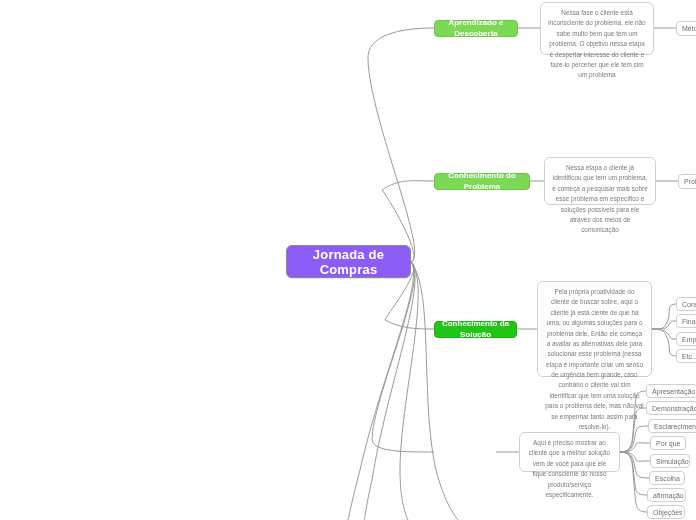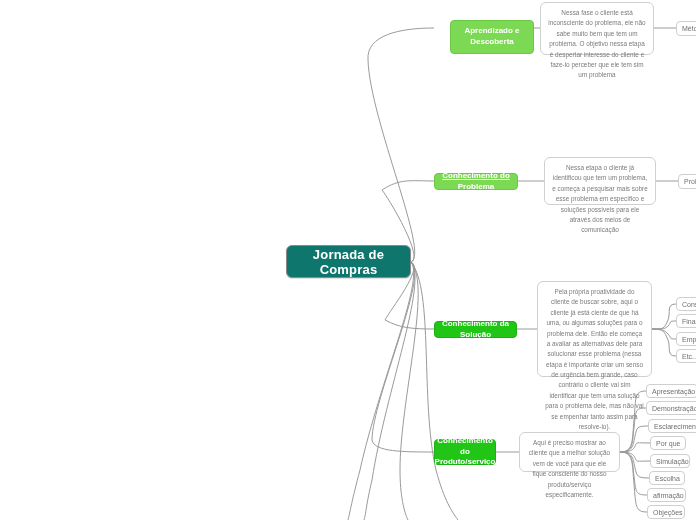--- a/index.html
+++ b/index.html
@@ -29,21 +29,21 @@
   .node {
     position: absolute;
     box-sizing: border-box;
     display: flex;
     align-items: center;
     justify-content: center;
     text-align: center;
   }
   
   .node-root {
-    background: #0f766e;
+    background: #8b5cf6;
     border: 1px solid #8a8a8a;
     border-radius: 6px;
     color: #ffffff;
     font-size: 13px;
     font-weight: bold;
     letter-spacing: .2px;
     box-shadow: 0 1px 1px rgba(0,0,0,.12);
   }
   
   .node-branch {
@@ -134,29 +134,29 @@
       <path d="M 620 452 C 634 452 633 460 635 468 C 637 476 637 478 649 478"></path>
       <path d="M 620 452 C 634 452 632 462 634 476 C 636 492 635 495 647 495"></path>
       <path d="M 620 452 C 634 452 632 464 634 484 C 636 506 635 512 647 512"></path>
     </g>
   </svg>
 
   <div class="node node-root" style="left:286px; top:245px; width:125px; height:33px;">
     <span>Jornada de Compras</span>
   </div>
 
-  <div class="node node-branch shade-light" style="left:434px; top:20px; width:84px; height:34px;margin-left:16px;">
+  <div class="node node-branch shade-light" style="left:434px; top:20px; width:84px; height:17px;">
     <span>Aprendizado e Descoberta</span>
   </div>
   <div class="node-note" style="position:absolute; left:540px; top:2px; width:114px; height:53px;">Nessa fase o cliente está inconsciente do problema, ele não sabe muito bem que tem um problema. O objetivo nessa etapa é despertar interesse do cliente e faze-lo perceber que ele tem sim um problema</div>
   <div class="node node-leaf" style="left:676px; top:21px; width:30px; height:15px;">
     <span>Méto</span>
   </div>
 
-  <div class="node node-branch shade-light" style="left:434px; top:173px; width:84px; height:17px;text-decoration:underline;">
+  <div class="node node-branch shade-light" style="left:434px; top:173px; width:96px; height:17px;">
     <span>Conhecimento do Problema</span>
   </div>
   <div class="node-note" style="position:absolute; left:544px; top:157px; width:112px; height:48px;">Nessa etapa o cliente já identificou que tem um problema, e começa a pesquisar mais sobre esse problema em específico e soluções possíveis para ele através dos meios de comunicação</div>
   <div class="node node-leaf" style="left:678px; top:174px; width:30px; height:15px;">
     <span>Prob</span>
   </div>
 
   <div class="node node-branch shade-strong" style="left:434px; top:321px; width:83px; height:17px;align-items:center;">
     <span>Conhecimento da Solução</span>
   </div>
@@ -167,23 +167,20 @@
   <div class="node node-leaf" style="left:676px; top:314px; width:34px; height:14px;">
     <span>Financi</span>
   </div>
   <div class="node node-leaf" style="left:676px; top:332px; width:34px; height:14px;">
     <span>Empré</span>
   </div>
   <div class="node node-leaf" style="left:676px; top:349px; width:34px; height:14px;">
     <span>Etc...</span>
   </div>
 
-  <div class="node node-branch shade-strong" style="left:434px; top:439px; width:62px; height:26px;">
-    <span>Conhecimento do Produto/serviço</span>
-  </div>
   <div class="node-note" style="position:absolute; left:519px; top:432px; width:101px; height:40px;">Aqui é preciso mostrar ao cliente que a melhor solução vem de você para que ele fique consciente do nosso produto/serviço especificamente.</div>
 
   <div class="node node-leaf" style="left:646px; top:384px; width:52px; height:14px;">
     <span>Apresentação</span>
   </div>
   <div class="node node-leaf" style="left:646px; top:401px; width:56px; height:14px;">
     <span>Demonstração -</span>
   </div>
   <div class="node node-leaf" style="left:648px; top:419px; width:56px; height:14px;">
     <span>Esclarecimentos</span>

